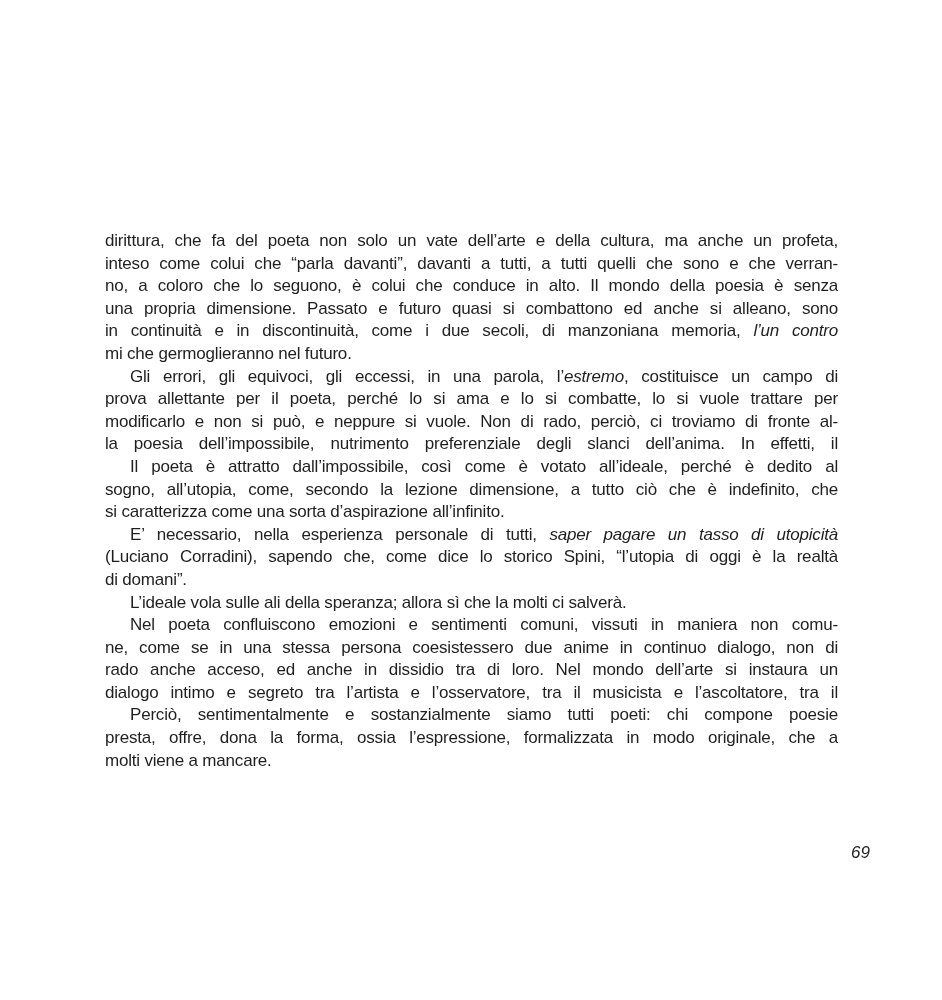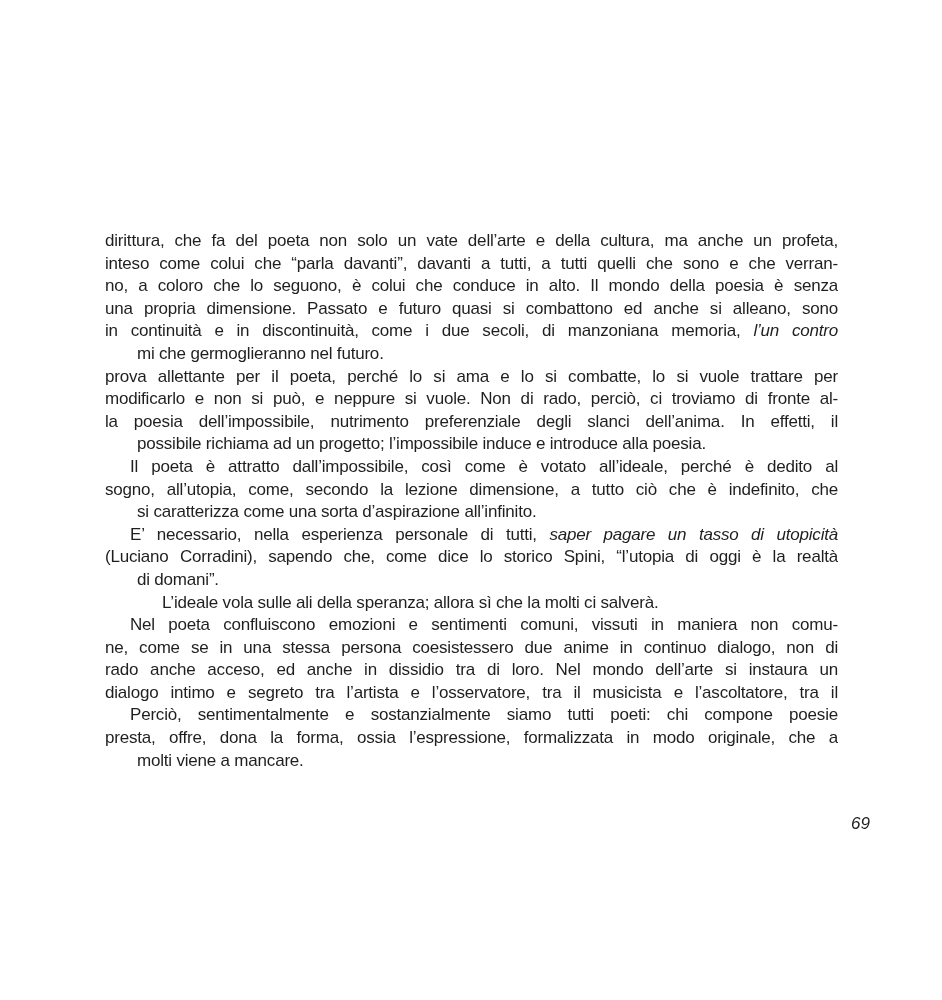--- a/index.html
+++ b/index.html
@@ -36,58 +36,57 @@
     white-space: normal;
   }
   .line::after {
     content: "";
     display: inline-block;
     width: 100%;
     height: 0;
   }
   .line.last {
     text-align: left;
-    margin-left: 32px;
   }
   .line.last::after {
     content: none;
   }
   .line.indent {
     text-indent: 25px;
   }
   .line em {
     margin-top: 15px;
   }
   .page-number {
     position: absolute;
     left: 851px;
-    top: 814px;
+    top: 843px;
     font-size: 17px;
     font-style: italic;
     color: #1f1f1f;
   }
 </style>
 </head>
 <body>
 
 <div class="page">
   <div class="text-block">
       <div class="paragraph">
         <div class="line"><span>dirittura, che fa del poeta non solo un vate dell’arte e della cultura, ma anche un profeta,</span></div>
         <div class="line"><span>inteso come colui che “parla davanti”, davanti a tutti, a tutti quelli che sono e che verran-</span></div>
         <div class="line"><span>no, a coloro che lo seguono, è colui che conduce in alto. Il mondo della poesia è senza</span></div>
         <div class="line"><span>una propria dimensione. Passato e futuro quasi si combattono ed anche si alleano, sono</span></div>
         <div class="line"><span>in continuità e in discontinuità, come i due secoli, di manzoniana memoria, </span><em>l’un contro</em></div>
         <div class="line last"><span>mi che germoglieranno nel futuro.</span></div>
       </div>
       <div class="paragraph">
+        <div class="line indent"><span>Gli errori, gli equivoci, gli eccessi, in una parola, l’</span><em>estremo</em><span>, costituisce un campo di</span></div>
         <div class="line"><span>prova allettante per il poeta, perché lo si ama e lo si combatte, lo si vuole trattare per</span></div>
         <div class="line"><span>modificarlo e non si può, e neppure si vuole. Non di rado, perciò, ci troviamo di fronte al-</span></div>
         <div class="line"><span>la poesia dell’impossibile, nutrimento preferenziale degli slanci dell’anima. In effetti, il</span></div>
-        <div class="line last"><span>possibile richiama ad un progetto; l’impossibile induce e introduce alla poesia.</span></div>
       </div>
       <div class="paragraph">
         <div class="line indent"><span>Il poeta è attratto dall’impossibile, così come è votato all’ideale, perché è dedito al</span></div>
         <div class="line"><span>sogno, all’utopia, come, secondo la lezione dimensione, a tutto ciò che è indefinito, che</span></div>
         <div class="line last"><span>si caratterizza come una sorta d’aspirazione all’infinito.</span></div>
       </div>
       <div class="paragraph">
         <div class="line indent"><span>E’ necessario, nella esperienza personale di tutti, </span><em>saper pagare un tasso di utopicità</em></div>
         <div class="line"><span>(Luciano Corradini), sapendo che, come dice lo storico Spini, “l’utopia di oggi è la realtà</span></div>
         <div class="line last"><span>di domani”.</span></div>

